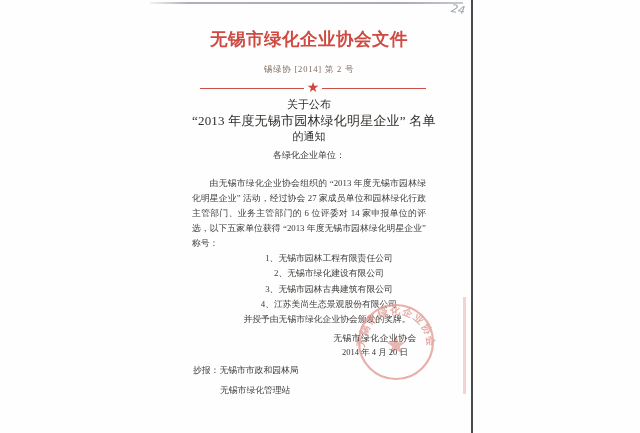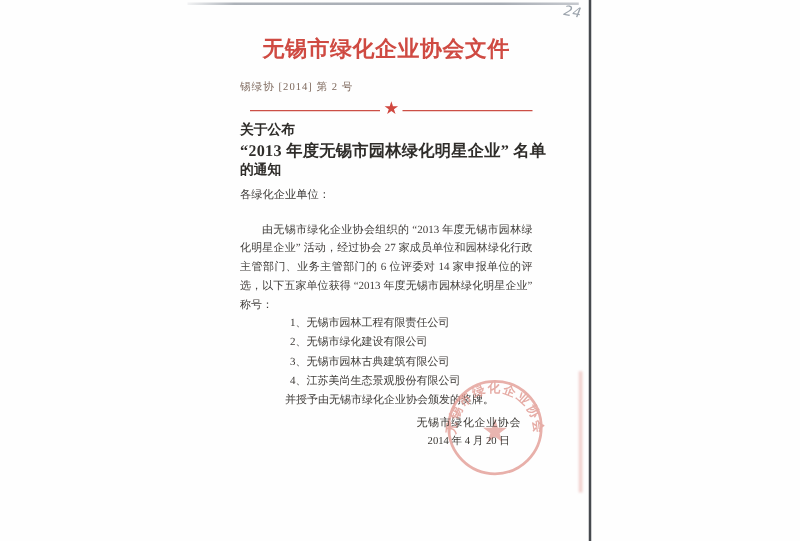--- a/index.html
+++ b/index.html
@@ -16,29 +16,29 @@
   .page-right-edge{position:absolute;left:471px;top:0;width:2px;height:433px;background:#46494e;}
   .seal-smudge{position:absolute;left:463px;top:297px;width:3px;height:97px;
     background:rgba(228,160,152,.45);filter:blur(.7px);}
   .corner-note{position:absolute;left:451px;top:3px;font-size:11px;color:#9ba3ac;
     font-style:italic;transform:rotate(10deg);font-family:"DejaVu Sans",sans-serif;}
 
   
   .page-content{position:absolute;left:192px;top:0;width:234px;}
   .org-title{margin-top:27px;font-size:17.5px;font-weight:700;color:#cf4a42;
     text-align:center;letter-spacing:.5px;white-space:nowrap;}
-  .doc-number{margin-top:13px;font-size:8.5px;color:#7e695d;text-align:left;letter-spacing:.8px;}
+  .doc-number{margin-top:13px;font-size:8.5px;color:#7e695d;text-align:center;letter-spacing:.8px;}
   .divider{margin-top:5px;display:flex;align-items:center;height:15px;padding-left:8px;}
   .divider .line{flex:1;height:1.5px;background:#cc4f46;}
   .divider .star{color:#d0473f;font-size:14px;line-height:14px;padding:0 3px;margin-top:-2px;}
-  .doc-title{font-weight:700;color:#2f2d2a;}
+  .doc-title{font-weight:400;color:#2f2d2a;text-align:center;}
   .t1{margin-top:1px;font-size:11px;line-height:15px;}
   .t2{font-size:13px;line-height:17px;letter-spacing:.2px;white-space:nowrap;}
   .t3{font-size:11px;line-height:15px;}
-  .body-text{color:#3e3b38;}
+  .body-text{color:#3e3b38;text-align:center;}
   .salutation{margin-top:5px;font-size:9px;}
   .paragraph{margin-top:14px;font-size:8.8px;line-height:15px;text-align:justify;text-indent:2em;}
   .company{margin-left:40px;font-size:8.8px;line-height:15.3px;white-space:nowrap;}
   .closing{margin-left:36px;font-size:8.8px;line-height:15px;white-space:nowrap;}
 
   
   .seal{position:absolute;left:355px;top:301px;width:82px;height:82px;opacity:.8;}
   .signature{position:absolute;left:313px;top:333px;width:124px;text-align:center;color:#3b3834;}
   .sig-org{font-size:8.8px;letter-spacing:.5px;}
   .sig-date{margin-top:2px;font-size:8.5px;}
@@ -91,14 +91,18 @@
       <textPath href="#sealArc" startOffset="50%" text-anchor="middle">无锡市绿化企业协会</textPath>
     </text>
     <polygon fill="#e5a49d" points="41,34 43.4,41.2 50.5,41.2 44.7,45.6 47,52.8 41,48.4 35,52.8 37.3,45.6 31.5,41.2 38.6,41.2"></polygon>
   </svg>
 
   <div class="signature">
     <div class="sig-org">无锡市绿化企业协会</div>
     <div class="sig-date">2014 年 4 月 20 日</div>
   </div>
 
+  <div class="footer">
+    <div>抄报：无锡市市政和园林局</div>
+    <div class="footer-line2">无锡市绿化管理站</div>
+  </div>
 
 </div>
 
 </body></html>

